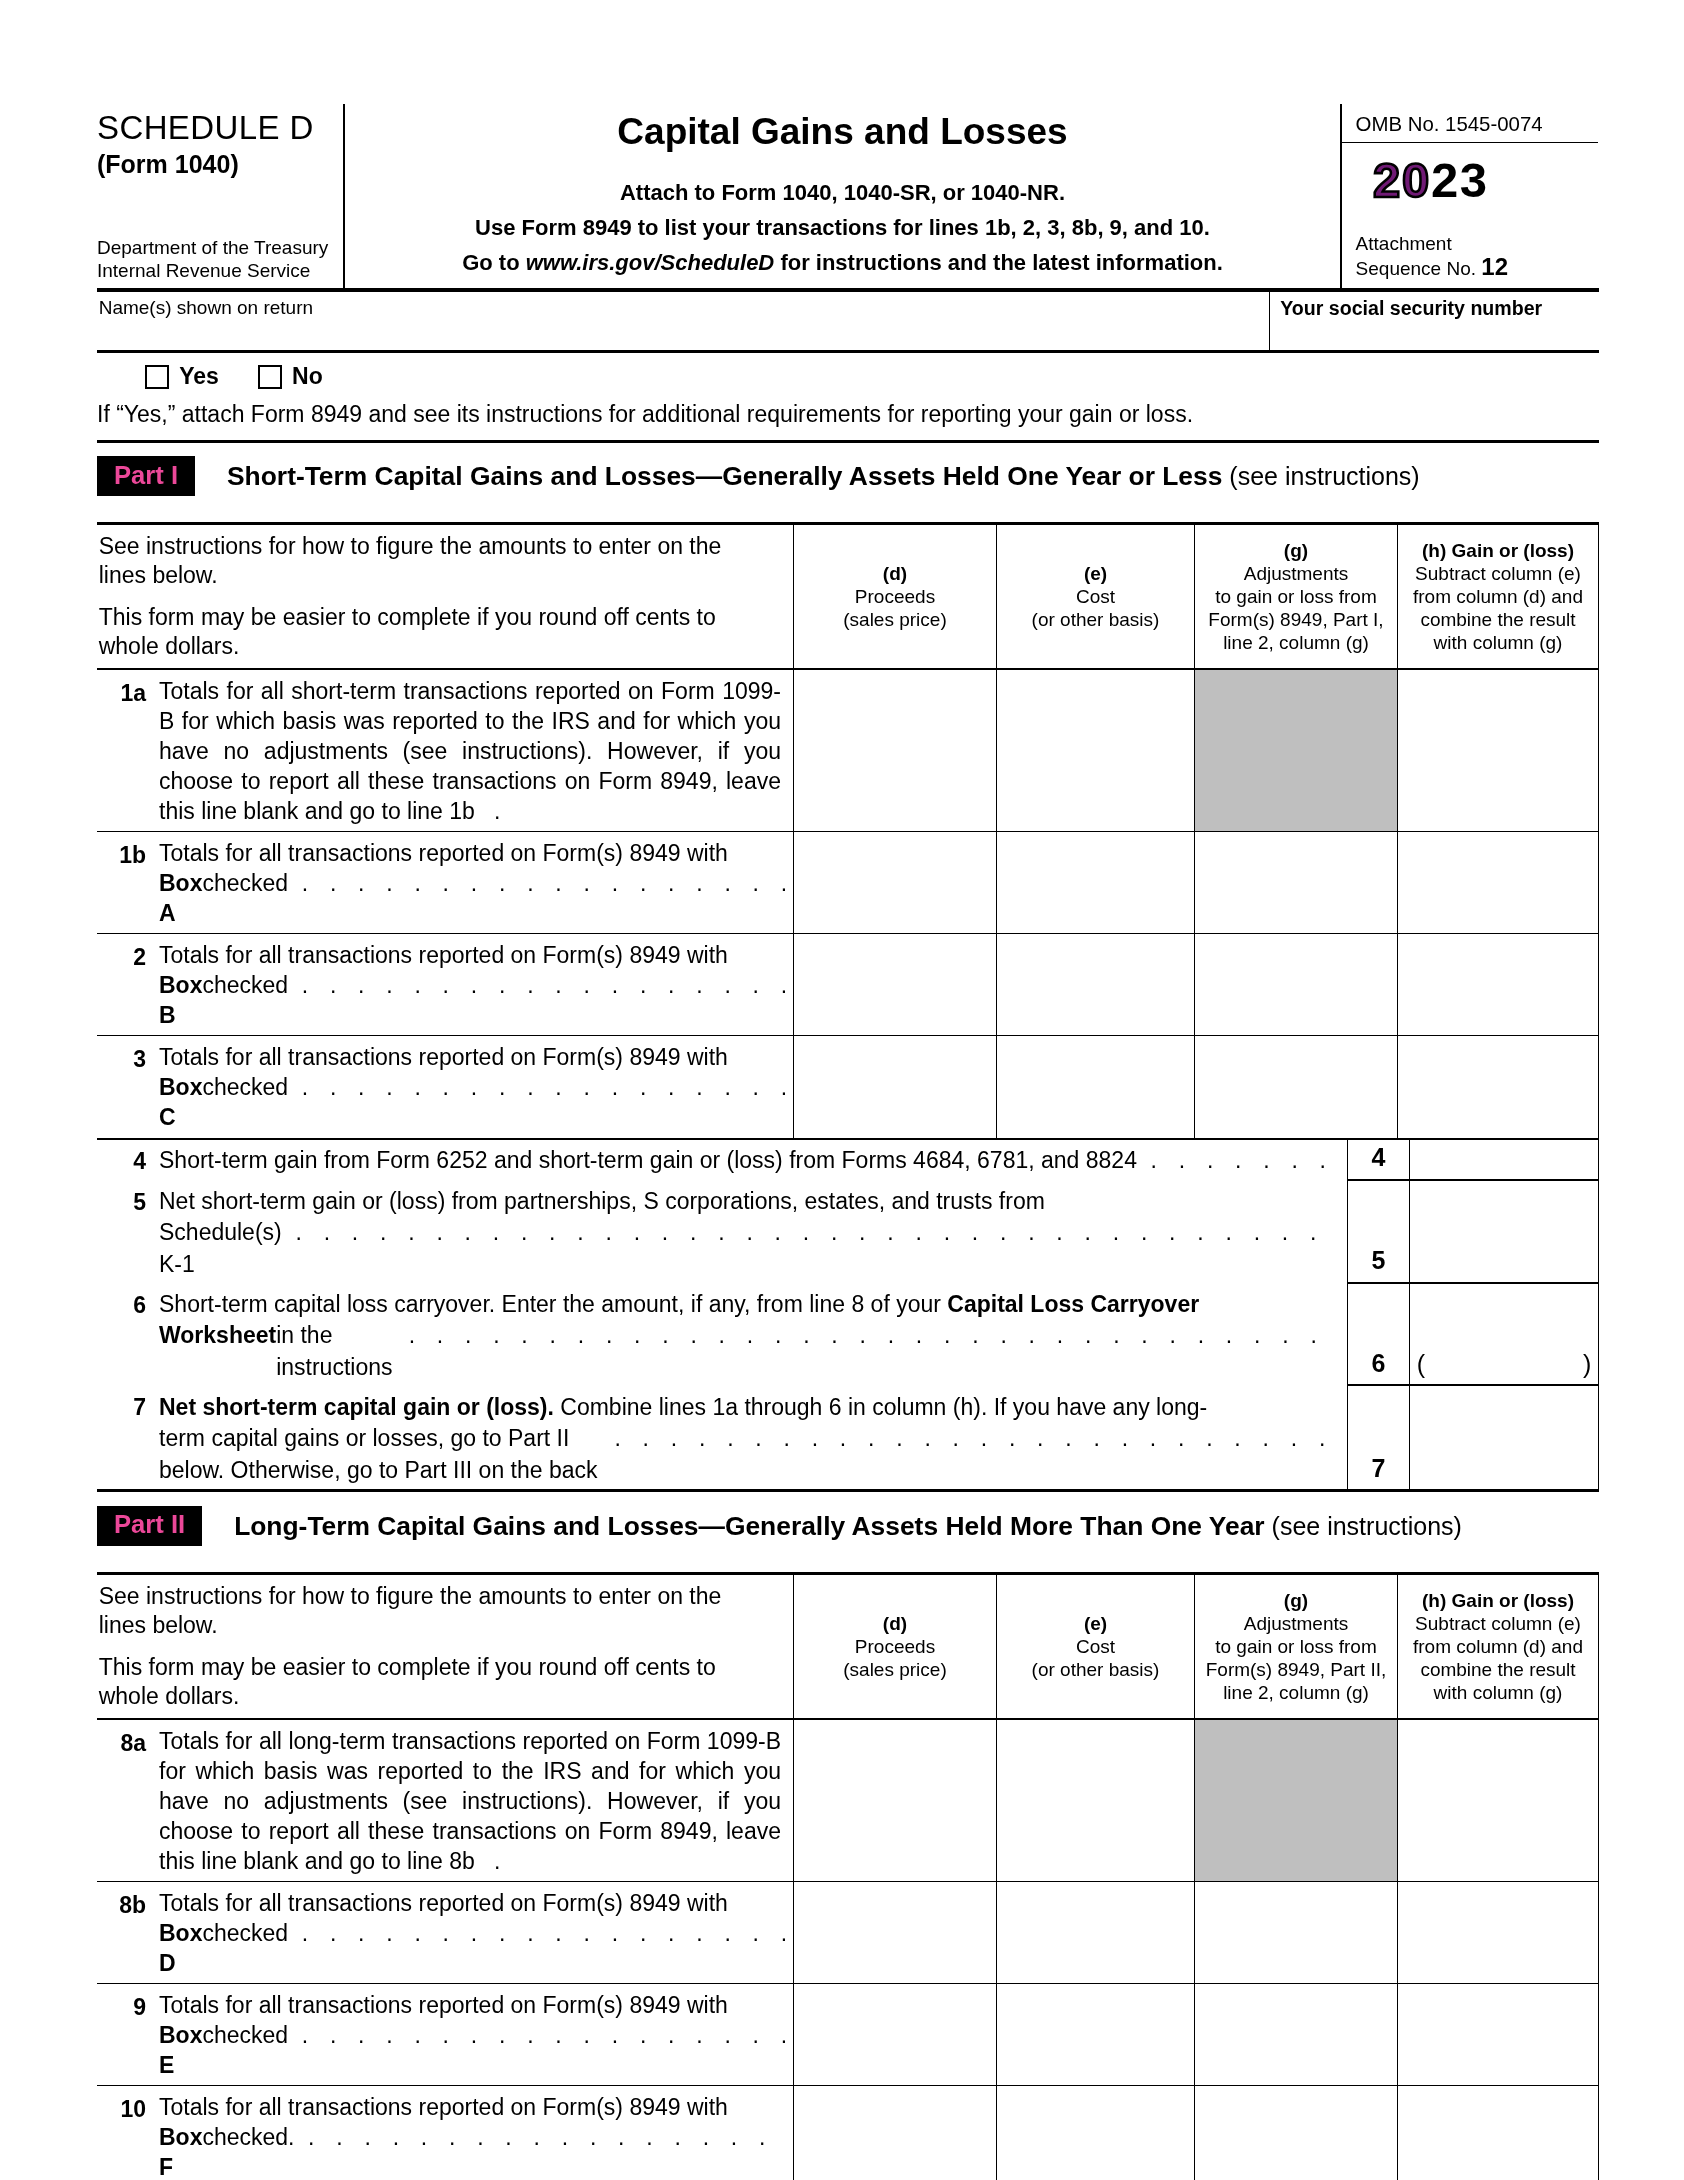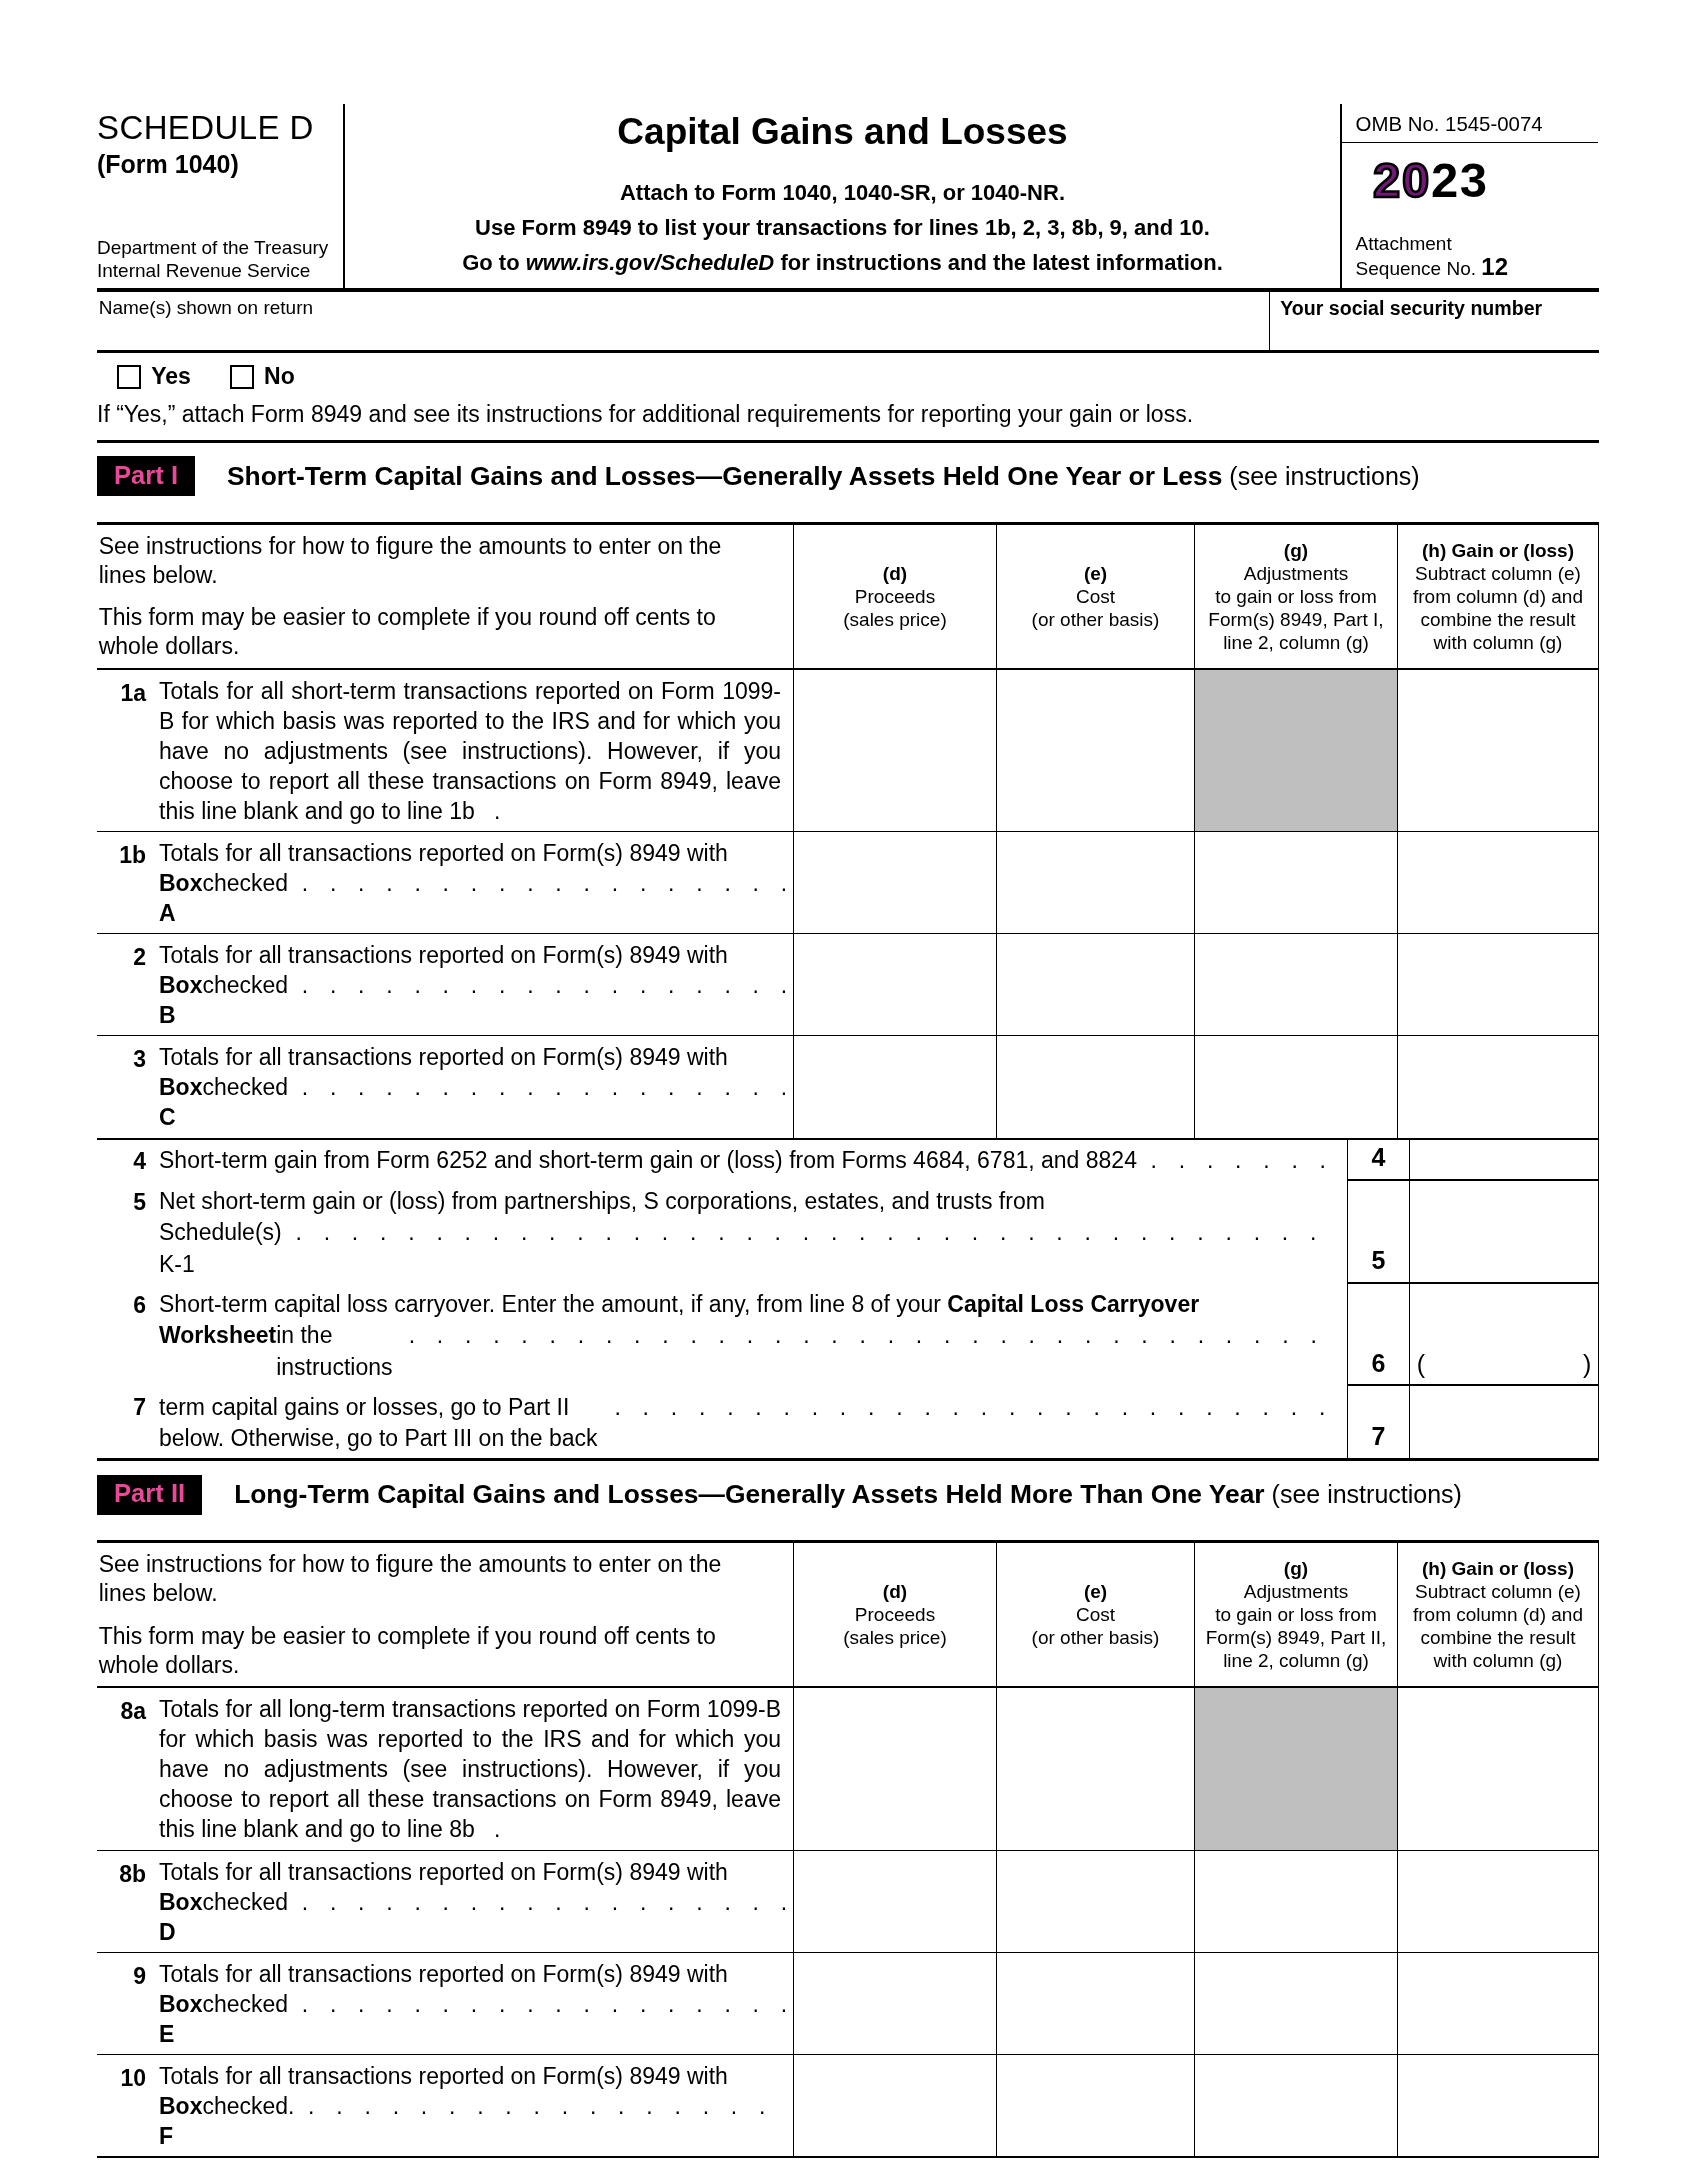--- a/index.html
+++ b/index.html
@@ -31,21 +31,21 @@
   
   .name-row { display:grid; grid-template-columns:1172px 330px; height:61px; border-bottom:3.4px solid #000; }
   .nm  { font-size:19px; padding:4.3px 0 0 1.7px; }
   .ssn { border-left:1.7px solid #000; font-size:19.6px; font-weight:bold; padding:4.3px 0 0 10.2px; }
 
   
   .question { border-bottom:3.4px solid #000; padding:10.2px 0 12px; font-size:23px; }
   .q1 { display:flex; align-items:center; }
   .chk { width:24px; height:24px; border:2.6px solid #000; display:inline-block; flex:none; }
   .q-opt { display:flex; align-items:center; gap:10.2px; font-weight:bold; }
-  .q-yes { margin-left:20px; } .q-no { margin-left:39px; }
+  .q-yes { margin-left:48px; } .q-no { margin-left:39px; }
   .q2 { margin-top:10.2px; }
 
   
   .part-bar { display:flex; align-items:center; margin:13.6px 0 25.6px; }
   .chip { background:#000; color:#ec4899; font-weight:bold; font-size:25.6px; padding:4.3px 17px 6.8px; }
   .pt-title { font-weight:bold; font-size:26.4px; margin-left:32px; white-space:nowrap; }
   .pt-see { font-weight:normal; font-size:25px; }
 
   
   .grid5 { display:grid; grid-template-columns:696px 203px 198px 203px 202px; }
@@ -266,20 +266,21 @@
         </div>
         <div class="n-num">6</div>
         <div class="n-amt">
           <span class="paren po">(</span>
           <span class="paren pc">)</span>
         </div>
       </div>
       <div class="n-row hr7">
         <div class="n-desc">
           <span class="ln">7</span>
+          <div class="nowrap"><span class="b">Net short-term capital gain or (loss).</span><span> Combine lines 1a through 6 in column (h). If you have any long-</span></div>
           <div class="flexline">
                 <span>term capital gains or losses, go to Part II below. Otherwise, go to Part III on the back</span>
                 <span class="leader">. . . . . . . . . . . . . . . . . . . . . . . . . . . . . . . . . . . . . . . . . . . . . . . . . .</span>
               </div>
         </div>
         <div class="n-num">7</div>
         <div class="n-amt"></div>
       </div>
     </div>
   </div>

